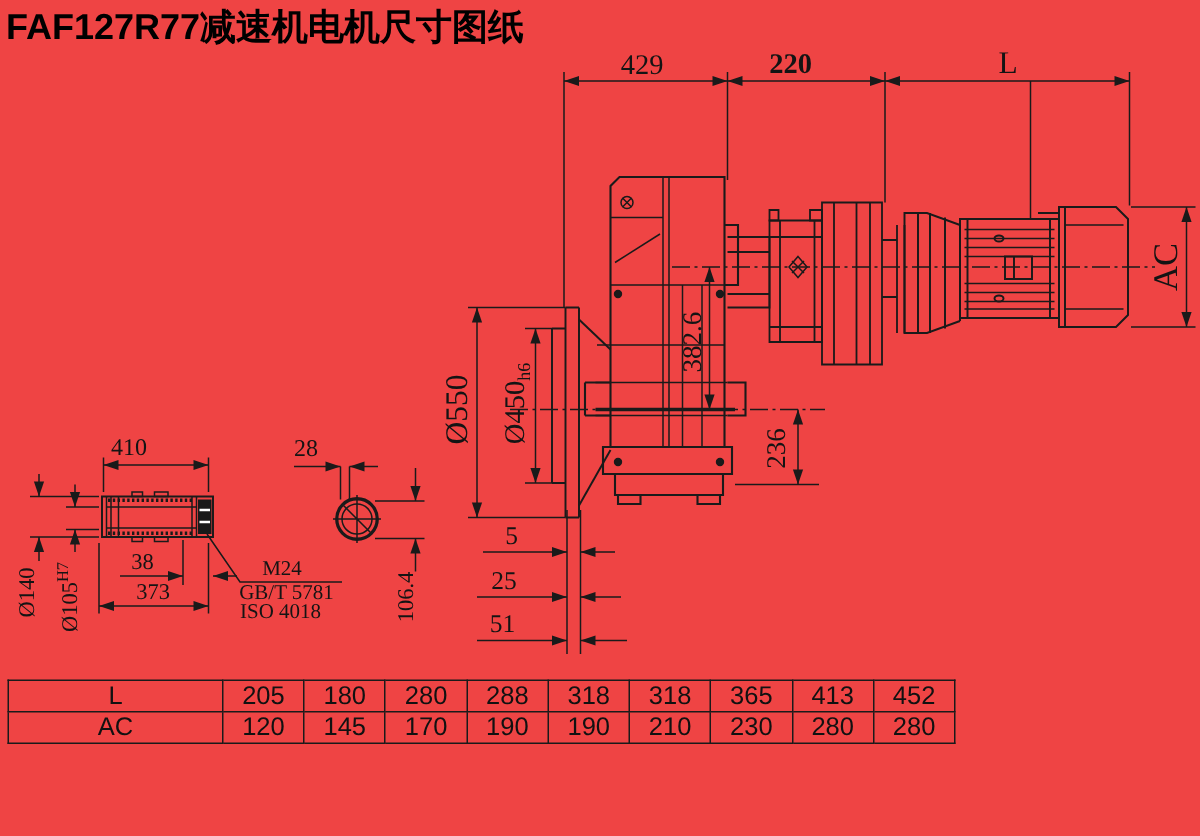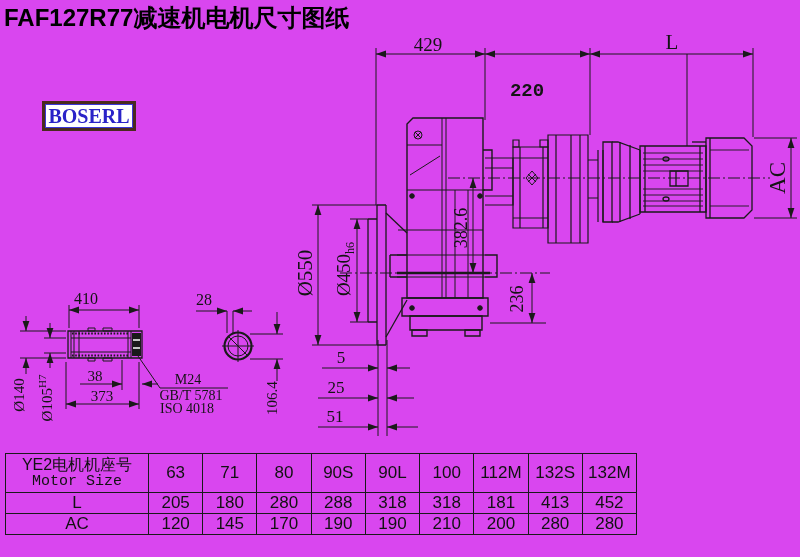--- a/index.html
+++ b/index.html
@@ -1,45 +1,44 @@
 <!DOCTYPE html>
 <html><head>
 <meta charset="utf-8">
 <style>
   html,body{margin:0;padding:0;background:#fff;}
-  #stage{position:relative;width:800px;height:557px;background:#d946ef;overflow:hidden;
+  #stage{position:relative;width:800px;height:557px;background:#ef4444;overflow:hidden;
          font-family:"Liberation Sans",sans-serif;}
   #title{position:absolute;left:4px;top:2px;font-size:24px;font-weight:bold;color:#000;
          font-family:"Liberation Sans",sans-serif;letter-spacing:0px;white-space:nowrap;}
   #logo{position:absolute;left:42px;top:101px;width:88px;height:24px;border:3px solid #4a2a1e;
         box-shadow:inset 0 0 0 1px #3c36d8;display:flex;align-items:center;justify-content:center;
         font-family:"Liberation Serif",serif;font-weight:bold;font-size:20px;color:#2a23c8;background:#fff;}
   svg{position:absolute;left:0;top:0;}
   .lab{position:absolute;transform:translate(-50%,-50%);font-family:"Liberation Serif",serif;
        font-size:17px;color:#141414;white-space:nowrap;line-height:1;}
   .rl{position:absolute;transform:translate(-50%,-50%) rotate(-90deg);font-family:"Liberation Serif",serif;
       font-size:18px;color:#141414;white-space:nowrap;line-height:1;}
-  .bold-sans{font-family:Liberation Mono, monospace;font-weight:bold;margin-top:48px;}
+  .bold-sans{font-family:Liberation Serif, serif;font-weight:bold;}
   .sub{font-size:12px;vertical-align:-4px;}
   .sup{font-size:11px;vertical-align:6px;}
   #spec-table{position:absolute;left:5px;top:453px;width:632px;border-collapse:collapse;table-layout:fixed;}
   #spec-table td{border:1.6px solid #1a1a1a;text-align:center;vertical-align:middle;padding:0;
        font-size:17px;color:#111;font-family:"Liberation Sans",sans-serif;}
   #spec-table tr.hdr td{height:38px;}
   #spec-table tr.datarow td{height:18px;}
   .cn{font-size:16px;line-height:1.2;}
   .en{font-size:15px;line-height:1.1;font-family:"Liberation Mono",monospace;}
 </style>
 </head>
 <body>
 
 <div id="stage">
 
   <div id="title">FAF127R77减速机电机尺寸图纸</div>
-  <div id="logo">BOSERL</div>
 
   <svg width="800" height="557" viewBox="0 0 800 557">
     <defs>
       <marker id="mE" viewBox="0 0 12 8" refX="11" refY="4" markerWidth="12" markerHeight="8" orient="auto" markerUnits="userSpaceOnUse">
           <path d="M1,0.6 L11,4 L1,7.4 Z" fill="#1a1a1a"></path>
         </marker>
       <marker id="mS" viewBox="0 0 12 8" refX="1" refY="4" markerWidth="12" markerHeight="8" orient="auto" markerUnits="userSpaceOnUse">
           <path d="M11,0.6 L1,4 L11,7.4 Z" fill="#1a1a1a"></path>
         </marker>
     </defs>
@@ -236,55 +235,40 @@
         <col>
         <col>
         <col>
         <col>
         <col>
         <col>
         <col>
         <col>
     </colgroup>
     <tbody>
-        <tr class="hdr">
-      <td>
-        <div class="cn">YE2电机机座号</div>
-        <div class="en">Motor Size</div>
-      </td>
-      <td>63</td>
-      <td>71</td>
-      <td>80</td>
-      <td>90S</td>
-      <td>90L</td>
-      <td>100</td>
-      <td>112M</td>
-      <td>132S</td>
-      <td>132M</td>
-    </tr>
     <tr class="datarow">
       <td>L</td>
       <td>205</td>
       <td>180</td>
       <td>280</td>
       <td>288</td>
       <td>318</td>
       <td>318</td>
-      <td>181</td>
+      <td>365</td>
       <td>413</td>
       <td>452</td>
     </tr>
     <tr class="datarow">
       <td>AC</td>
       <td>120</td>
       <td>145</td>
       <td>170</td>
       <td>190</td>
       <td>190</td>
       <td>210</td>
-      <td>200</td>
+      <td>230</td>
       <td>280</td>
       <td>280</td>
     </tr>
   </tbody>
     </table>
 
 </div>
 
 </body></html>

